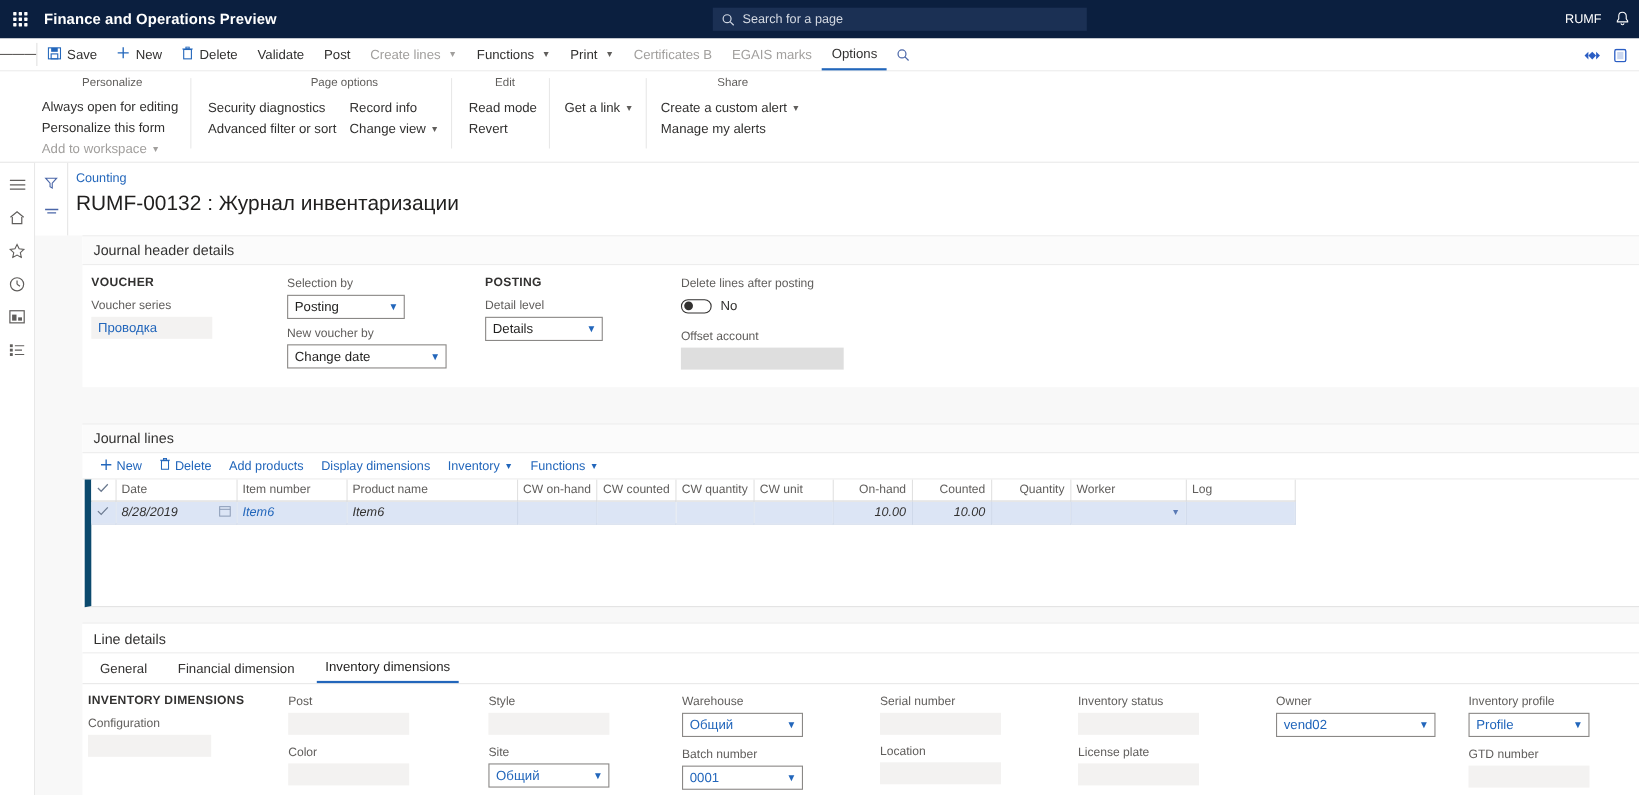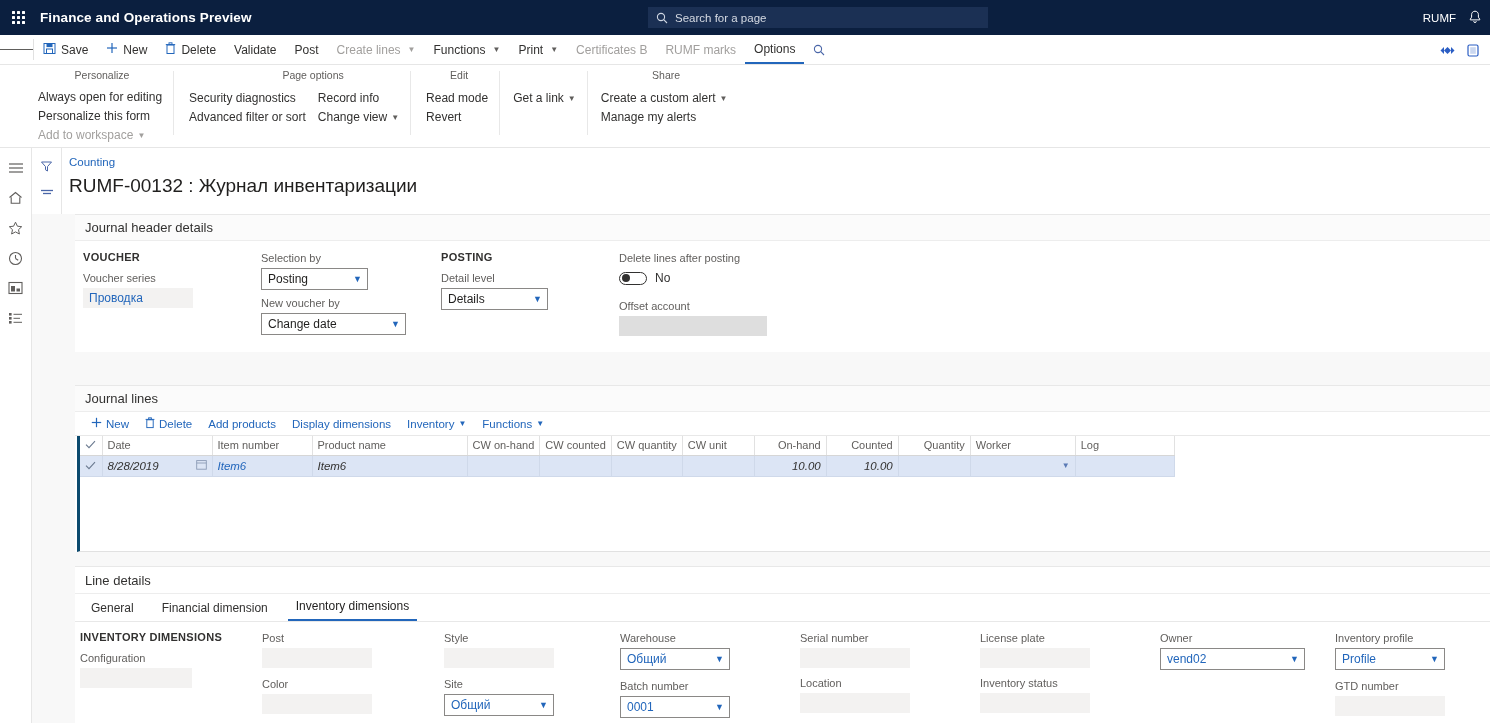--- a/index.html
+++ b/index.html
@@ -245,21 +245,21 @@
     padding: 0 5px;
     border-right: 1px solid #cfd9ea; border-bottom: 1px solid #cfd9ea;
     white-space: nowrap; overflow: hidden; font-style: italic;
   }
   table.dg tr.sel td { background: #dce5f5; }
   table.dg td.num { text-align: right; }
   table.dg td.link { color: #2266bb; }
   th.chk, td.chk { width: 22px; text-align: center; padding: 0; }
   .gridcanvas {
     height: 116px; background: #ffffff;
-    border-left: 3px solid #0c4a6e;
+    border-left: 6px solid #0c4a6e;
     border-bottom: 1px solid #e1e1e1;
     margin-left: 2px;
   }
   .cell-date { display: flex; align-items: center; justify-content: space-between; }
   .cell-dd { display: flex; align-items: center; justify-content: flex-end; height: 100%; }
 
   
   .tabstrip {
     display: flex; align-items: flex-end; height: 28px;
     padding-left: 8px; border-bottom: 1px solid #e8e8e8;
@@ -377,21 +377,21 @@
     <div class="cmd">
       <span>Print</span>
       <span class="chev">▼</span>
     </div>
 
     <div class="cmd disabled">
       <span>Certificates B</span>
     </div>
 
     <div class="cmd disabled">
-      <span>RUMF marks</span>
+      <span>EGAIS marks</span>
     </div>
 
     <div class="cmd active">
       <span>Options</span>
     </div>
 
     <div class="cmd-search">
       <svg width="12" height="12" viewBox="0 0 12 12">
           <circle cx="5" cy="5" r="3.6" fill="none" stroke="#4a66a8" stroke-width="1.1"></circle>
           <line x1="7.7" y1="7.7" x2="11" y2="11" stroke="#4a66a8" stroke-width="1.1"></line>
@@ -804,26 +804,26 @@
               <div class="fld-label">Serial number</div>
               <div class="fld-value-flat" style="width:110px;"></div>
             </div>
             <div class="fld" style="margin-bottom:9px;">
               <div class="fld-label">Location</div>
               <div class="fld-value-flat" style="width:110px;"></div>
             </div>
           </div>
 
           <div class="fcol" style="width:180px;">
-            <div class="fld">
-              <div class="fld-label">License plate</div>
-              <div class="fld-value-flat" style="width:110px;"></div>
-            </div>
             <div class="fld" style="margin-bottom:9px;">
               <div class="fld-label">Inventory status</div>
+              <div class="fld-value-flat" style="width:110px;"></div>
+            </div>
+            <div class="fld">
+              <div class="fld-label">License plate</div>
               <div class="fld-value-flat" style="width:110px;"></div>
             </div>
           </div>
 
           <div class="fcol" style="width:175px;">
             <div class="fld" style="margin-bottom:9px;">
               <div class="fld-label">Owner</div>
               <div class="fld-select blue" style="width:145px;">
                 <span>vend02</span>
                 <span class="chev">▼</span>

